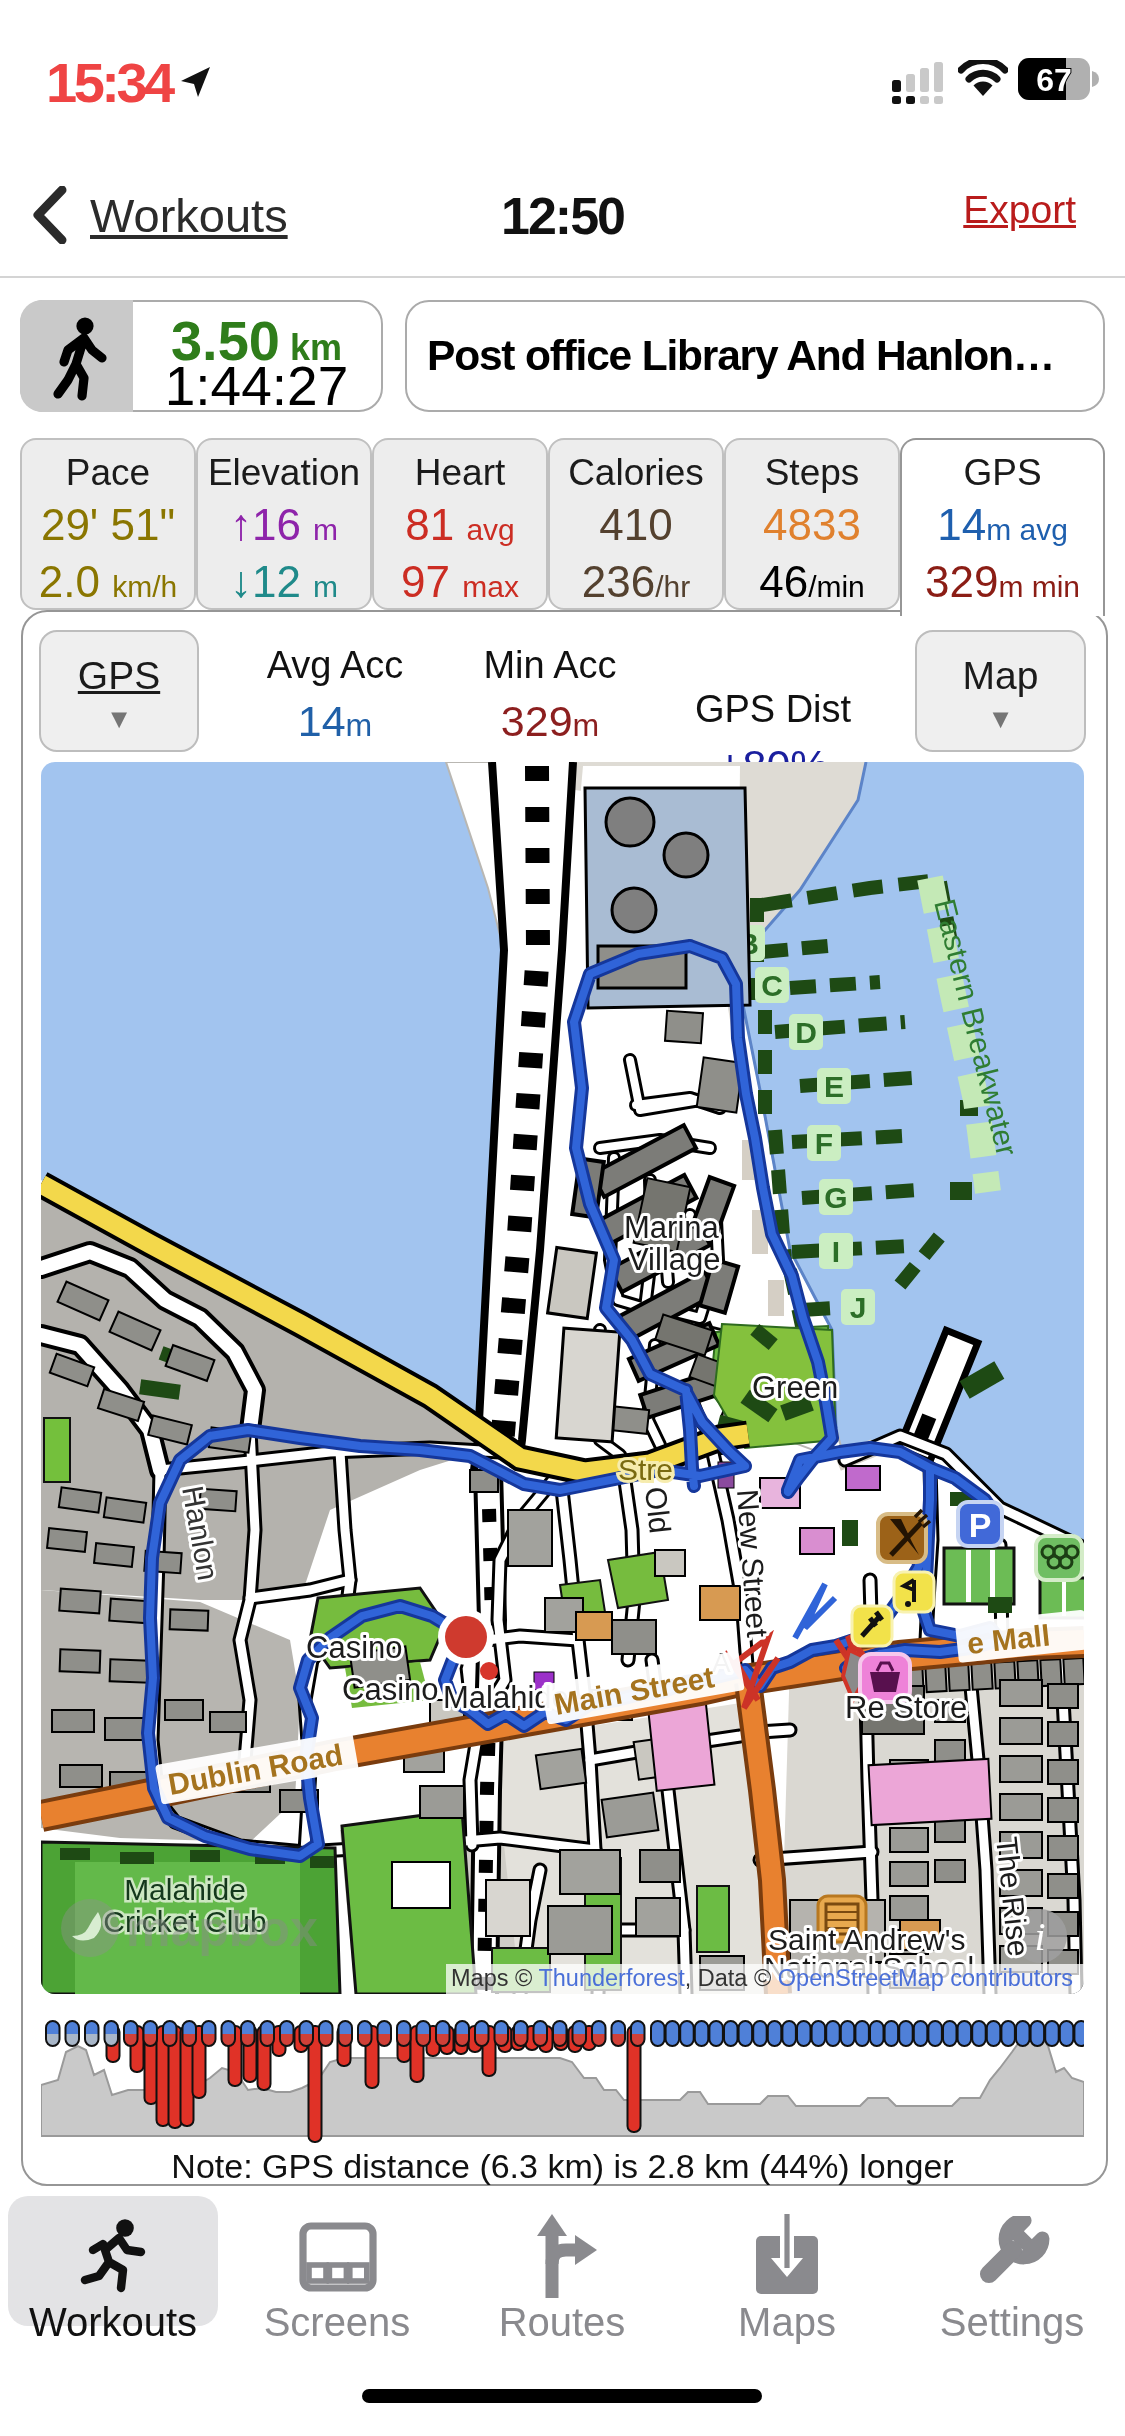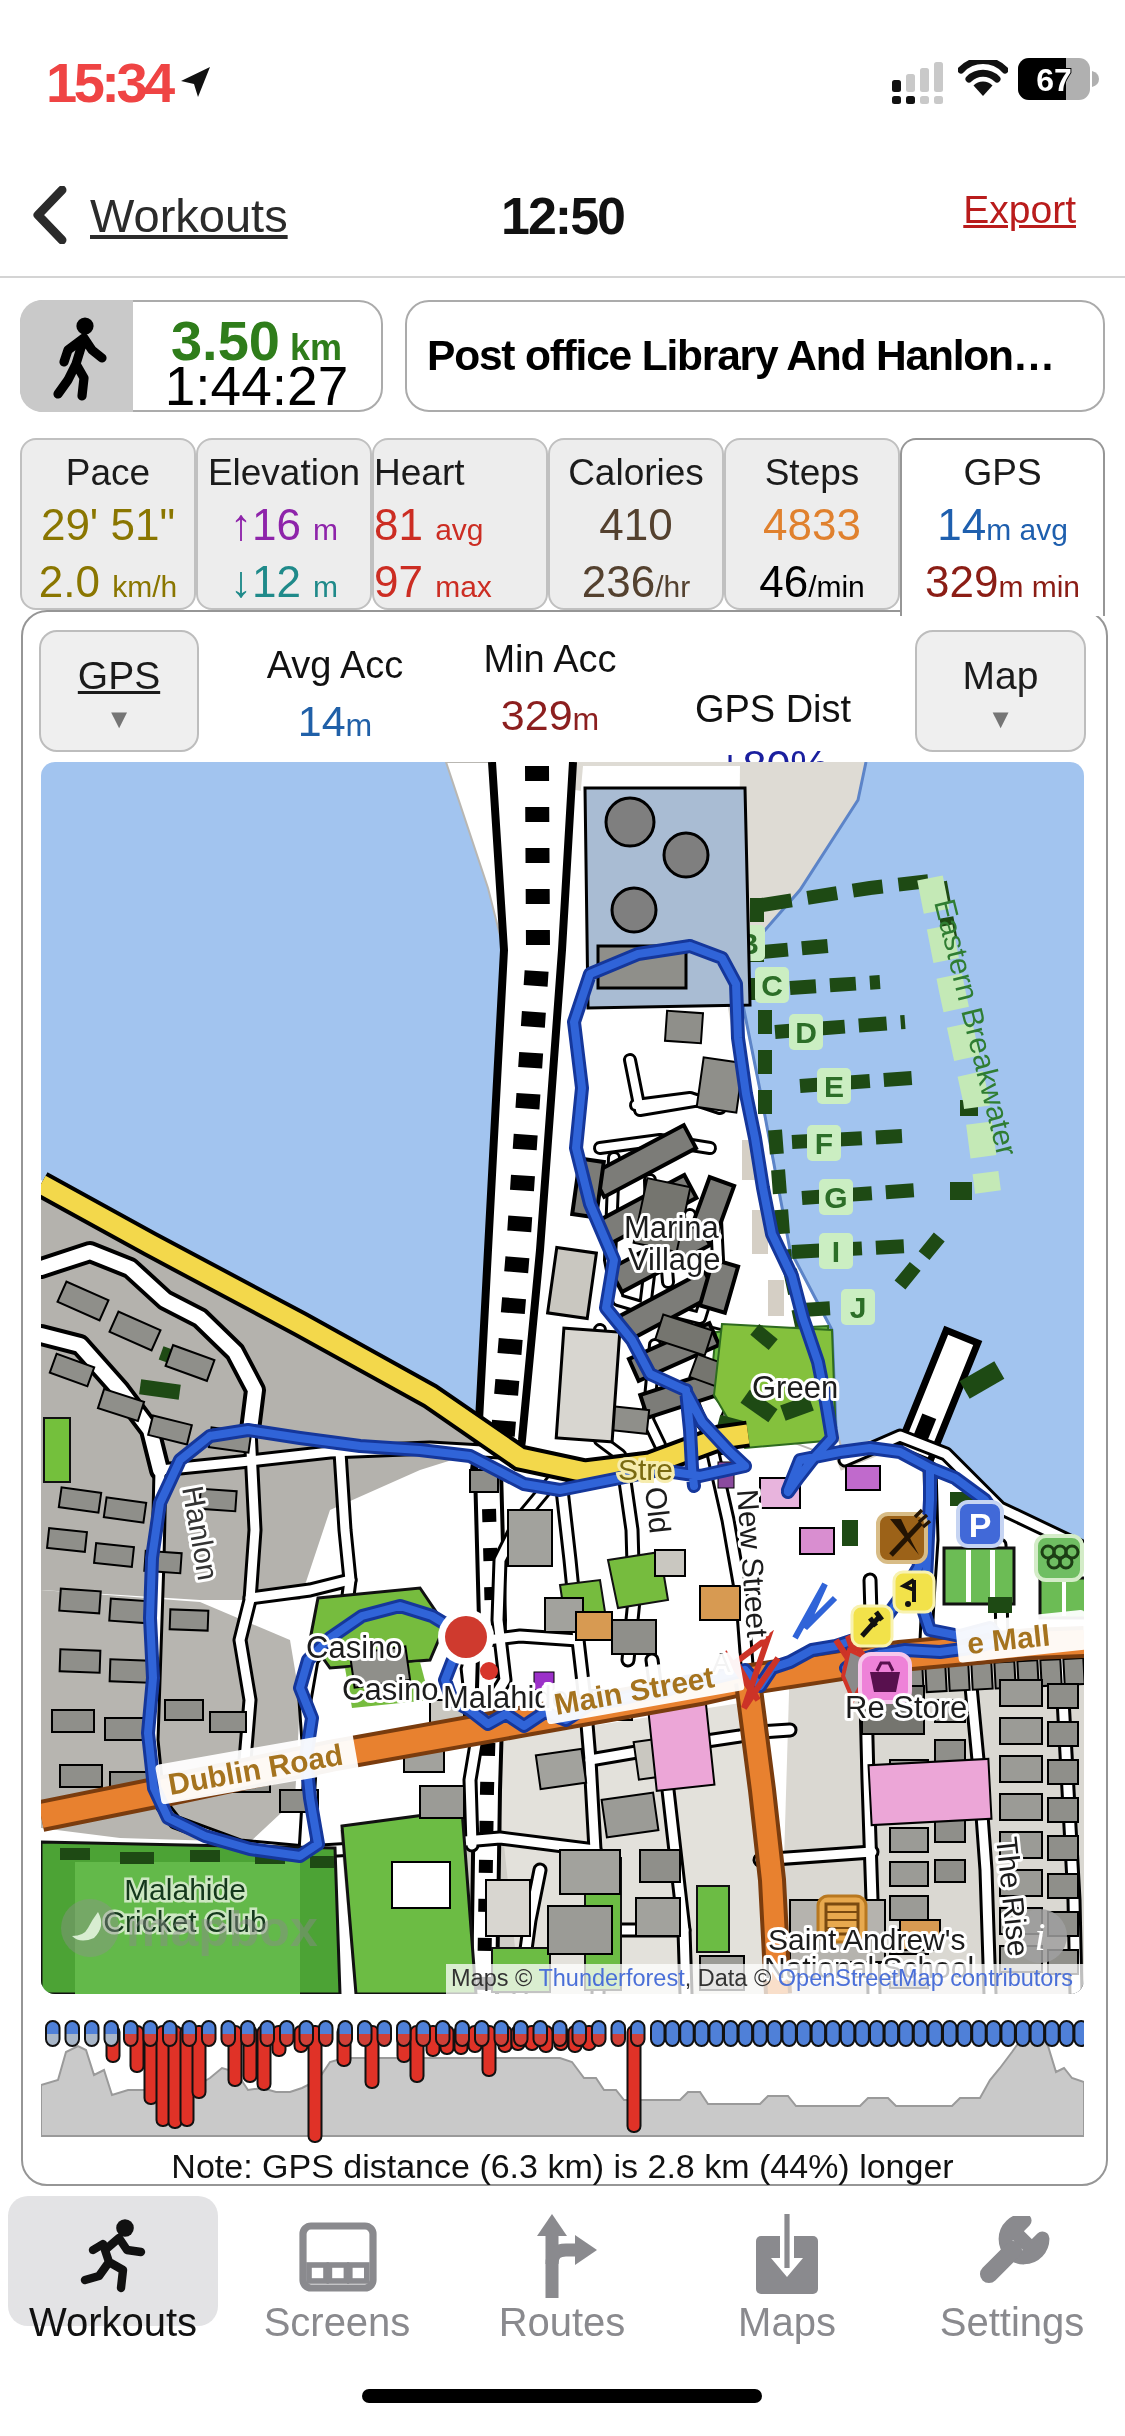--- a/index.html
+++ b/index.html
@@ -86,21 +86,21 @@
     <div style="font-size:44px;color:#8a7600;margin-top:6px;">29' 51"</div>
     <div style="font-size:44px;color:#8a7600;margin-top:7px;">2.0 <span style="font-size:30px;">km/h</span></div>
   </div>
 
   <div class="abs" style="left:196px;top:0;width:172px;height:168px;background:#ededed;border:2px solid #c0c0c0;border-radius:16px;text-align:center;">
     <div style="font-size:37px;color:#1b1b1b;margin-top:12px;">Elevation</div>
     <div style="font-size:44px;color:#8e24aa;margin-top:6px;">↑16 <span style="font-size:30px;">m</span></div>
     <div style="font-size:44px;color:#1f8a8a;margin-top:7px;">↓12 <span style="font-size:30px;">m</span></div>
   </div>
 
-  <div class="abs" style="left:372px;top:0;width:172px;height:168px;background:#ededed;border:2px solid #c0c0c0;border-radius:16px;">
+  <div class="abs" style="left:372px;top:0;width:172px;height:168px;background:#ededed;border:2px solid #c0c0c0;border-radius:16px;text-align:center;">
     <div style="font-size:37px;color:#1b1b1b;margin-top:12px;">Heart</div>
     <div style="font-size:44px;color:#cc2d23;margin-top:6px;">81 <span style="font-size:30px;">avg</span></div>
     <div style="font-size:44px;color:#cc2d23;margin-top:7px;">97 <span style="font-size:30px;">max</span></div>
   </div>
 
   <div class="abs" style="left:548px;top:0;width:172px;height:168px;background:#ededed;border:2px solid #c0c0c0;border-radius:16px;text-align:center;">
     <div style="font-size:37px;color:#1b1b1b;margin-top:12px;">Calories</div>
     <div style="font-size:44px;color:#54412f;margin-top:6px;">410</div>
     <div style="font-size:44px;color:#54412f;margin-top:7px;">236<span style="font-size:30px;">/hr</span></div>
   </div>
@@ -124,21 +124,21 @@
   <div style="font-size:39px;color:#1b1b1b;text-decoration:underline;margin-top:22px;">GPS</div>
   <div style="font-size:27px;color:#757575;margin-top:6px;">▼</div>
 </div>
 
 <div class="abs" style="left:240px;top:638px;width:190px;text-align:center;z-index:2;">
   <div style="font-size:38px;color:#111;margin-top:6px;">Avg Acc</div>
   <div style="font-size:43px;color:#2060a8;margin-top:10px;">14<span style="font-size:32px;">m</span></div>
 </div>
 
 <div class="abs" style="left:455px;top:638px;width:190px;text-align:center;z-index:2;">
-  <div style="font-size:38px;color:#111;">Min Acc</div>
+  <div style="font-size:38px;color:#111;margin-top:6px;">Min Acc</div>
   <div style="font-size:43px;color:#8c1f1f;margin-top:10px;">329<span style="font-size:32px;">m</span></div>
 </div>
 
 <div class="abs" style="left:678px;top:638px;width:190px;text-align:center;z-index:2;margin-top:44px;">
   <div style="font-size:38px;color:#111;margin-top:6px;">GPS Dist</div>
   <div style="font-size:43px;color:#1a1f9e;margin-top:10px;">+80%</div>
 </div>
 
 <div class="abs" style="left:915px;top:630px;width:167px;height:118px;background:#efefef;border:2px solid #bdbdbd;border-radius:18px;text-align:center;z-index:2;">
   <div style="font-size:39px;color:#1b1b1b;margin-top:22px;">Map</div>

